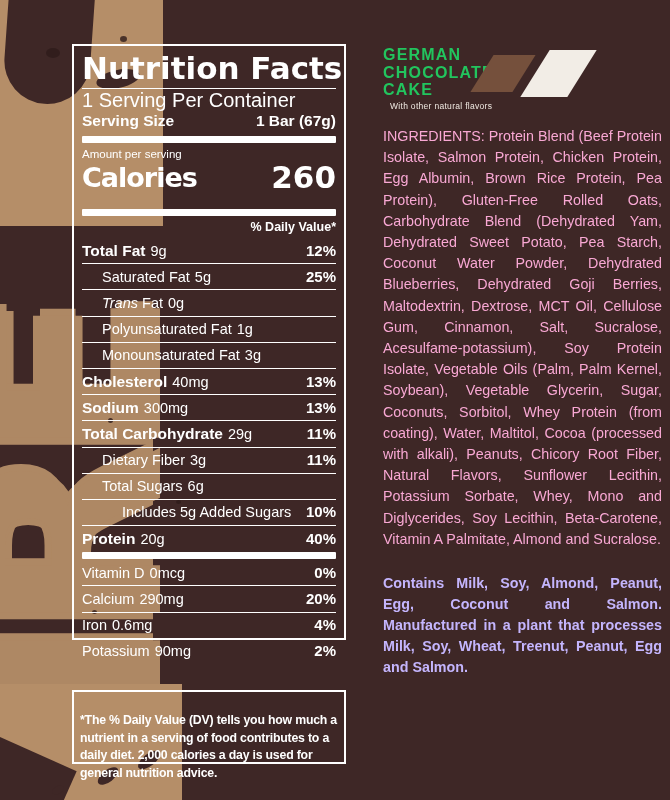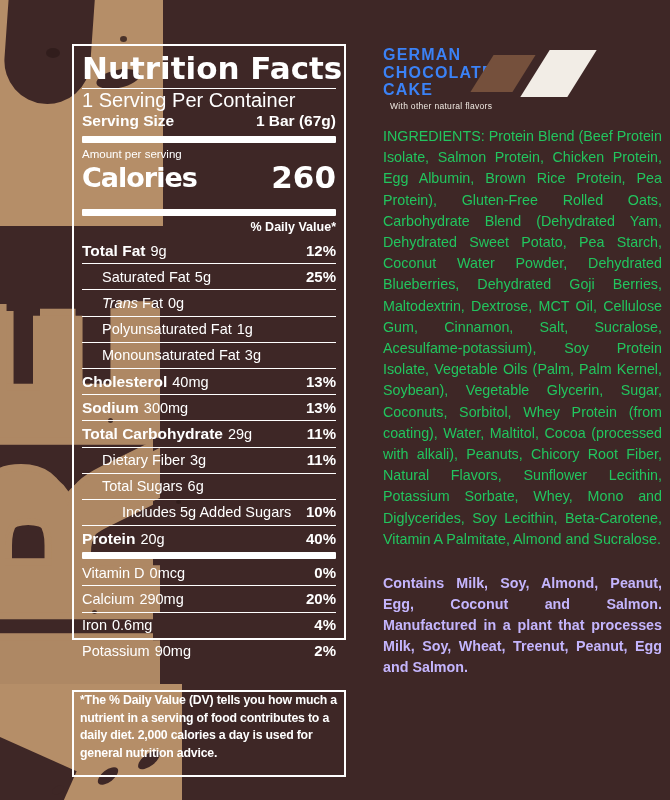--- a/index.html
+++ b/index.html
@@ -49,33 +49,33 @@
   .row:first-child{border-top:none;}
   .rname b{font-size:15.5px;}
   .amt{margin-left:5px; font-weight:normal;}
   .ind1 .rname{padding-left:20px;}
   .ind2 .rname{padding-left:40px;}
   .dv{font-weight:bold; font-size:15px;}
   .rows{display:flex; flex-direction:column; flex:1 1 auto;}
 
   
   .footnote{
-    position:absolute; left:72px; top:690px; width:274px; height:87px;
-    border:2px solid #fff; box-sizing:border-box; padding:0 6px;
+    position:absolute; left:72px; top:690px; width:274px; height:74px;
+    border:2px solid #fff; box-sizing:border-box; padding:20px 6px;
     font-size:12.3px; font-weight:bold; line-height:17.5px; letter-spacing:-0.2px; text-align:left;
   }
 
   
-  .flavor{position:absolute; left:383px; top:46px; font-weight:bold; font-size:16px; line-height:17.5px; letter-spacing:1.2px; color:#3b82f6;}
+  .flavor{position:absolute; left:383px; top:46px; font-weight:bold; font-size:16px; line-height:17.5px; letter-spacing:1.2px; color:#22c55e;}
   .flavor-sub{position:absolute; left:390px; top:101px; font-size:8.5px; letter-spacing:.3px; color:#EFE8E1;}
   .shapes{position:absolute; left:482px; top:50px; display:flex; align-items:flex-end;}
   .pgram{transform:skewX(-32deg);}
   .pgram.brown{width:42px; height:37px; background:#75503C; margin-right:11px; margin-bottom:5px;}
   .pgram.cream{width:47px; height:47px; background:#F2EDE6;}
-  .ingredients{position:absolute; left:383px; top:126px; width:279px; font-size:14.3px; line-height:21.2px; text-align:justify; color:#22c55e;}
+  .ingredients{position:absolute; left:383px; top:126px; width:279px; font-size:14.3px; line-height:21.2px; text-align:justify; color:#f9a8d4;}
   .allergens{position:absolute; left:383px; top:573px; width:279px; font-size:14.3px; font-weight:bold; line-height:21px; text-align:justify; color:#c4b5fd;}
 </style>
 </head>
 <body>
 
 <div class="stage">
 
   <div class="brand-vertical">MRE BAR</div>
 
   <div class="tan-top">

